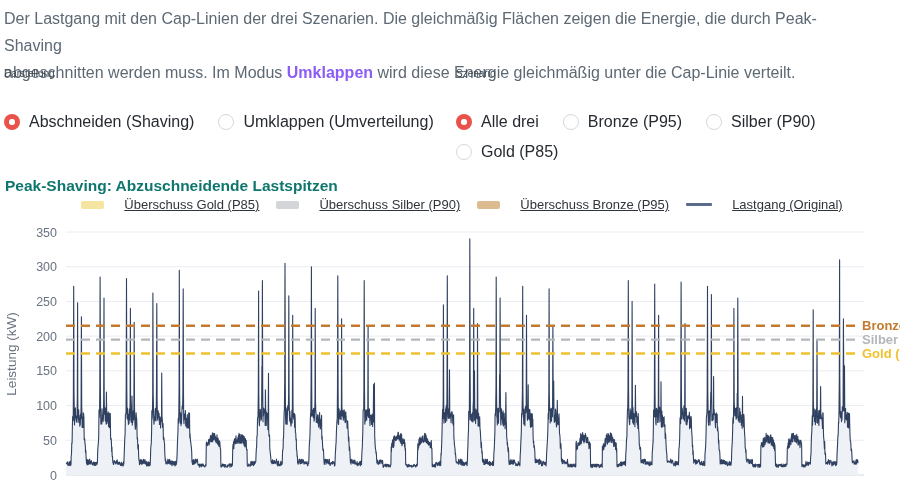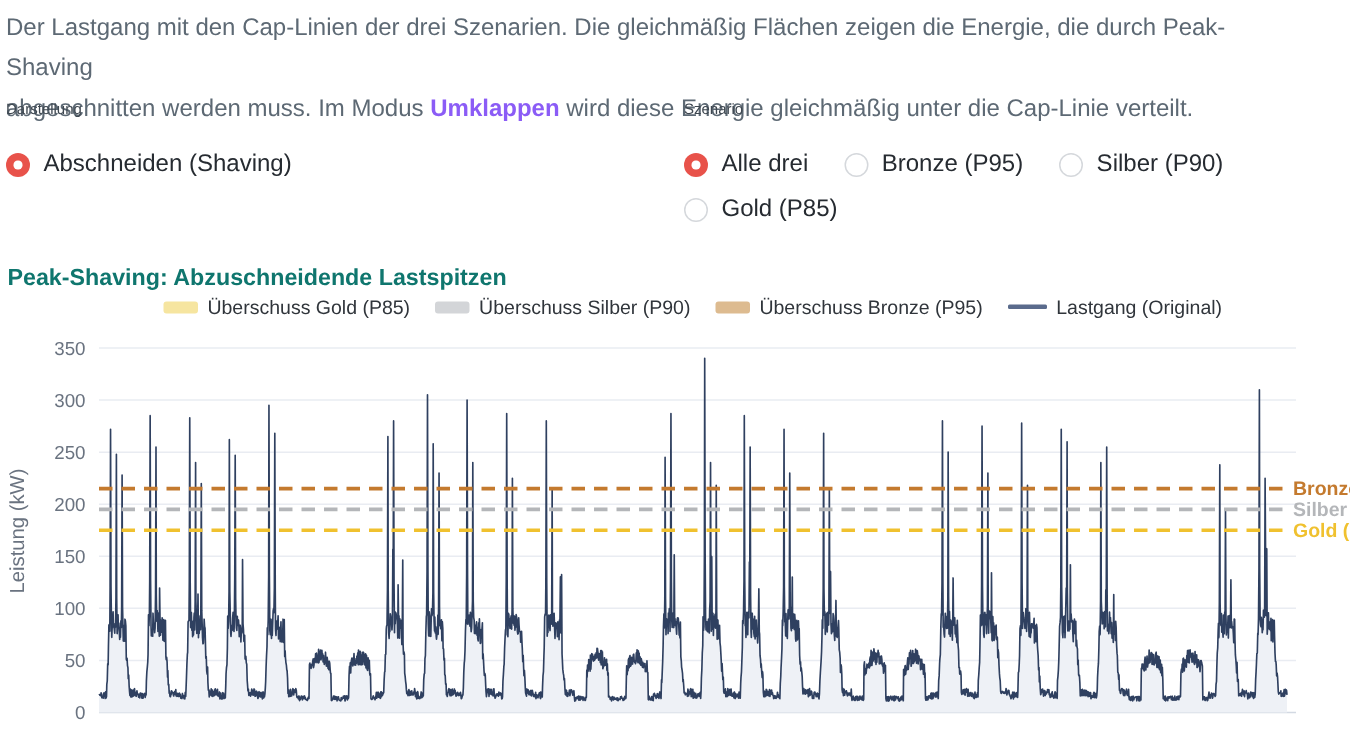--- a/index.html
+++ b/index.html
@@ -10,52 +10,56 @@
   }
   .desc{
     position:absolute;left:4px;top:5px;width:860px;
     font-size:16px;line-height:27px;color:#5d6974;
   }
   .desc .bold{font-weight:700;color:#8b5cf6;}
   .ctrl-group{position:absolute;}
   .ctrl-darstellung{left:4px;top:68px;width:440px;}
   .ctrl-szenario{left:456px;top:68px;width:402px;}
   .group-label{font-size:10px;color:#3e4750;}
-  .options{display:flex;flex-wrap:wrap;column-gap:24px;row-gap:12px;margin-top:22px;align-items:flex-start;}
+  .options{display:flex;flex-wrap:wrap;column-gap:24px;row-gap:12px;margin-top:34px;align-items:flex-start;}
   .radio-option{display:inline-flex;align-items:center;gap:9px;cursor:pointer;}
   .radio{width:16px;height:16px;border-radius:50%;background:#fff;border:1.5px solid #d5d8dc;box-sizing:border-box;display:inline-block;flex:0 0 auto;}
   .radio.checked{border:none;position:relative;}
   .radio.checked::after{content:'';position:absolute;width:5.5px;height:5.5px;border-radius:50%;background:#fff;left:5.25px;top:5.25px;}
   .radio-label{font-size:16px;color:#262b31;white-space:nowrap;}
   .chart-title{position:absolute;left:5px;top:177px;font-size:15.5px;font-weight:700;color:#0f766e;}
   .legend{
     position:absolute;left:66px;top:197px;width:792px;
     display:flex;justify-content:center;align-items:center;column-gap:17px;
     font-size:13px;color:#30353b;white-space:nowrap;
   }
-  .lg-item{display:inline-flex;align-items:center;gap:6px;cursor:pointer;}
+  .lg-item{display:inline-flex;align-items:center;gap:20px;cursor:pointer;text-decoration:underline;}
   .lg-swatch{width:23px;height:8px;border-radius:2px;display:inline-block;}
   .lg-swatch.lg-line{width:26px;height:2.5px;border-radius:1px;}
   #chart-wrap{position:absolute;left:0;top:225px;width:900px;height:276px;}
   svg text{font-family:"Liberation Sans", sans-serif;}
 </style>
 </head>
 <body>
 
 <div class="desc">
   <div>Der Lastgang mit den Cap-Linien der drei Szenarien. Die gleichmäßig Flächen zeigen die Energie, die durch Peak-Shaving</div>
   <div><span>abgeschnitten werden muss. Im Modus </span><span class="bold">Umklappen</span><span> wird diese Energie gleichmäßig unter die Cap-Linie verteilt.</span></div>
 </div>
 
 <div class="ctrl-group ctrl-darstellung">
   <div class="group-label">Darstellung</div>
   <div class="options">
     <label class="radio-option">
       <span class="radio checked" style="background:#e8524a"></span>
       <span class="radio-label">Abschneiden (Shaving)</span>
+    </label>
+    <label class="radio-option">
+      <span class="radio"></span>
+      <span class="radio-label">Umklappen (Umverteilung)</span>
     </label>
   </div>
 </div>
 
 <div class="ctrl-group ctrl-szenario">
   <div class="group-label">Szenario</div>
   <div class="options">
     <label class="radio-option">
       <span class="radio checked" style="background:#e8524a"></span>
       <span class="radio-label">Alle drei</span>

